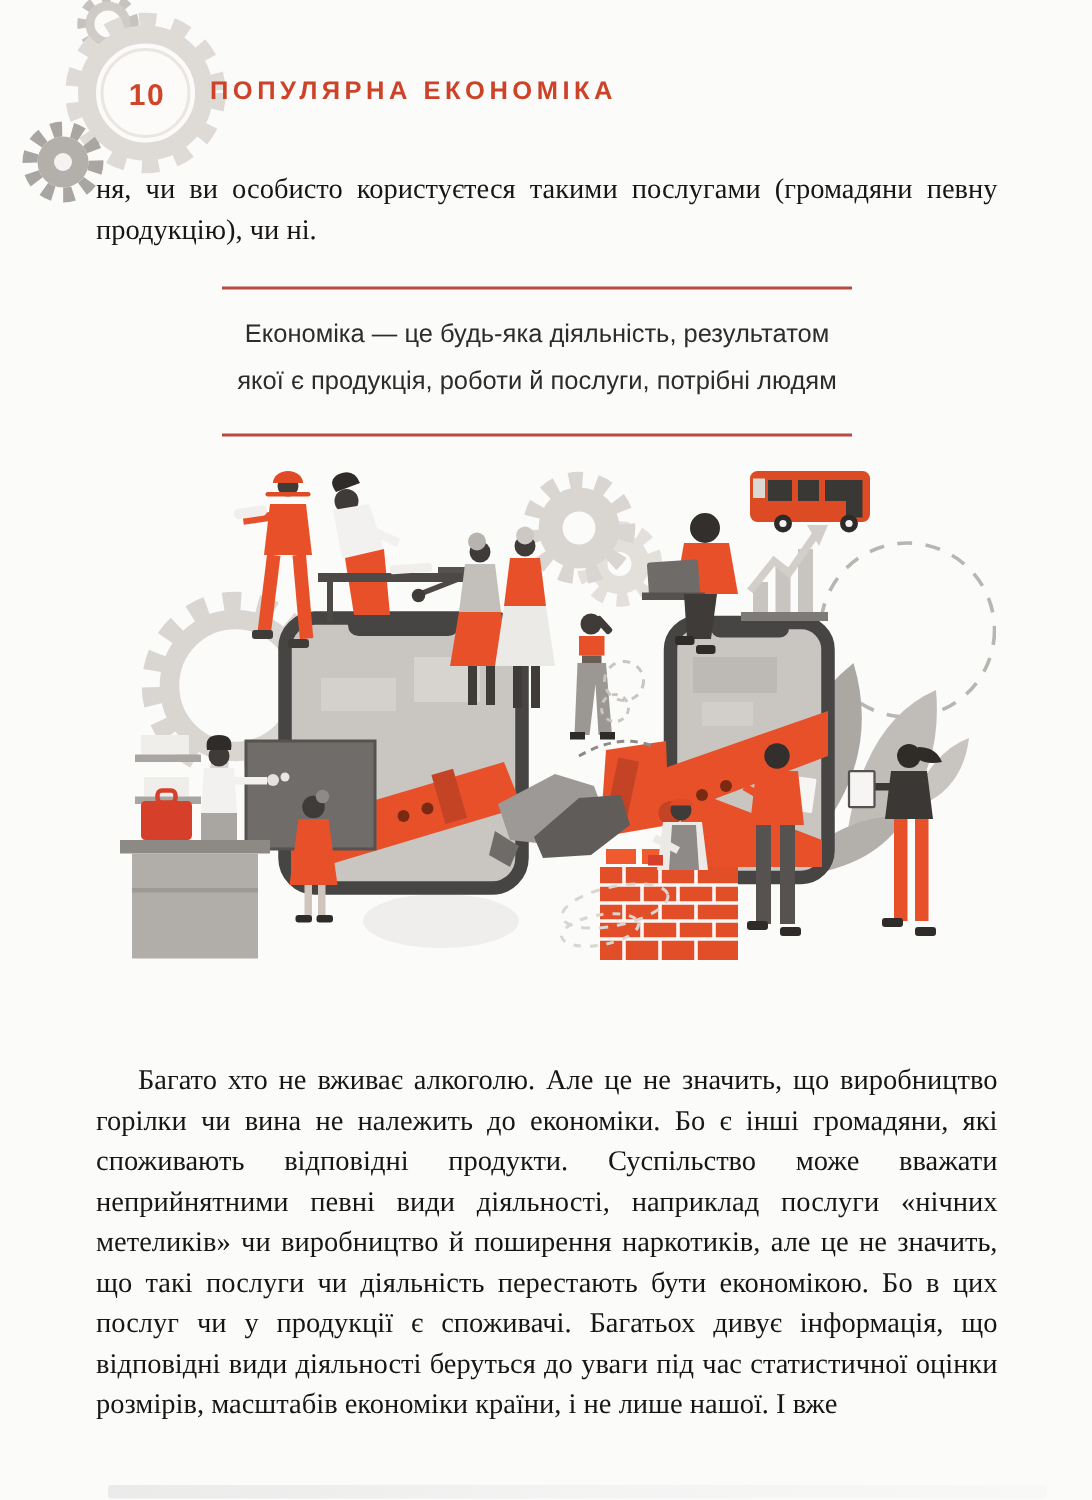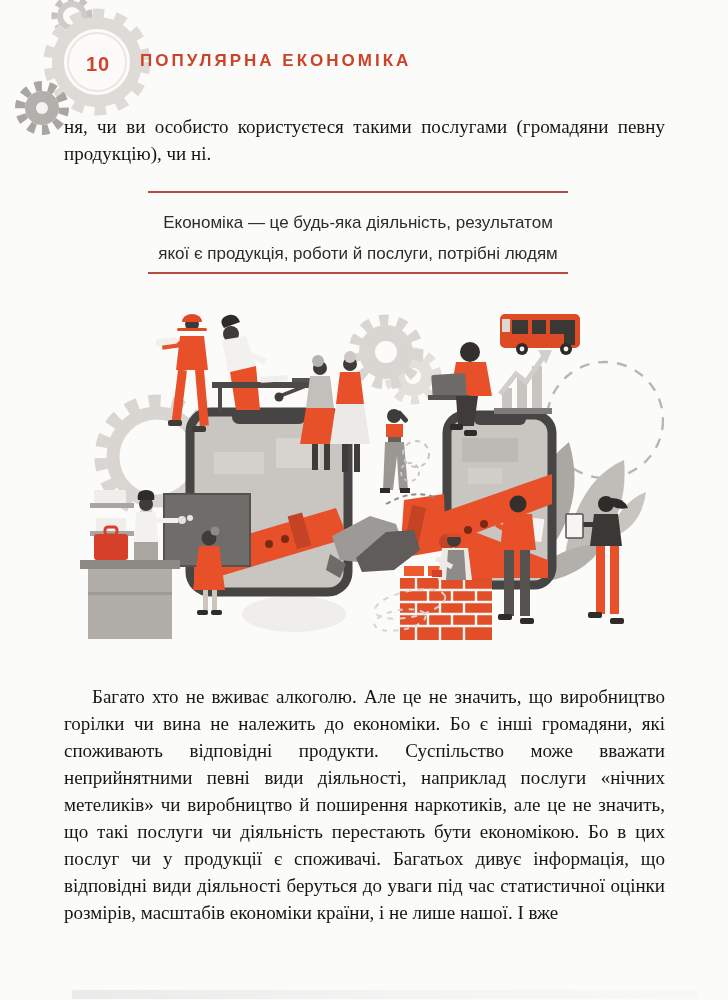--- a/index.html
+++ b/index.html
@@ -20,26 +20,26 @@
     font-family:"Liberation Sans", sans-serif;font-weight:bold;
     font-size:17px;color:#cc4328;letter-spacing:3px;
   }
   
   .para{
     position:absolute;left:64px;width:601px;
     font-size:19px;line-height:27px;color:#181614;
     text-align:justify;
   }
   .para-top{top:113px;}
-  .para-bottom{top:683px;text-indent:28px;}
+  .para-bottom{top:707px;text-indent:28px;}
   
   .quote{
     position:absolute;left:148px;top:191px;width:416px;
     border-top:2px solid #b84a40;border-bottom:2px solid #b84a40;
-    padding:14px 2px 3px 2px;
+    padding:14px 2px 20px 2px;
     font-family:"Liberation Sans", sans-serif;
     font-size:17px;line-height:31px;color:#2d2c2a;
     text-align:center;
   }
   
   .illu{position:absolute;left:64px;top:292px;width:600px;height:380px;}
   
   .scan-edge{
     position:absolute;left:72px;right:30px;bottom:1px;height:9px;border-radius:2px;
     background:linear-gradient(to right,#d6d6d6,#ececec 55%,#f4f4f3);

